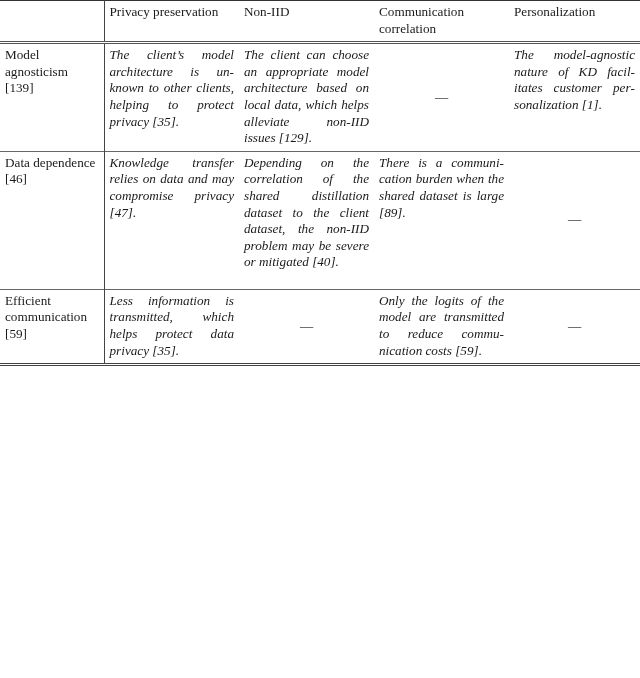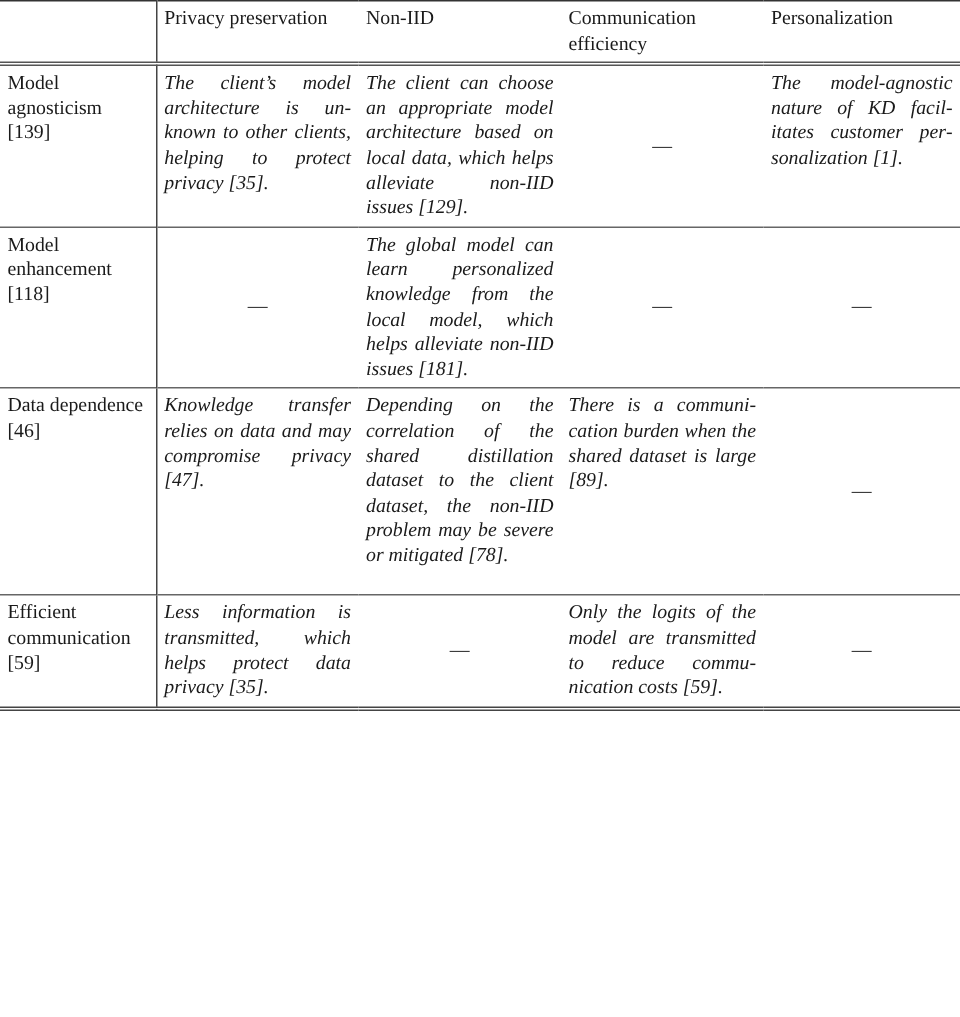--- a/index.html
+++ b/index.html
@@ -30,43 +30,36 @@
       <col class="c1">
       <col class="c2">
       <col class="c3">
       <col class="c4">
   </colgroup>
   <thead>
     <tr>
       <th class="vr"></th>
       <th>Privacy preservation</th>
       <th>Non-IID</th>
-      <th>Communication efficiency</th>
+      <th>Communication correlation</th>
       <th>Personalization</th>
     </tr>
   </thead>
   <tbody>
     <tr style="height:81px">
       <td class="vr row-head">Model agnosticism [139]</td>
       <td class="just">The client’s model architecture is un­known to other clients, helping to protect privacy [35].</td>
       <td class="just">The client can choose an appropriate model architecture based on local data, which helps alleviate non-IID issues [129].</td>
       <td class="dash">—</td>
       <td class="just">The model-agnostic nature of KD facil­itates customer per­sonalization [1].</td>
     </tr>
-    <tr style="height:104px">
-      <td class="vr row-head">Model enhancement [118]</td>
-      <td class="dash">—</td>
-      <td class="just">The global model can learn personalized knowledge from the local model, which helps alleviate non-IID issues [181].</td>
-      <td class="dash">—</td>
-      <td class="dash">—</td>
-    </tr>
     <tr style="height:138px">
       <td class="vr row-head">Data dependence [46]</td>
       <td class="just">Knowledge transfer relies on data and may compromise pri­vacy [47].</td>
-      <td class="just">Depending on the correlation of the shared distillation dataset to the client dataset, the non-IID problem may be severe or mitigated [78].</td>
+      <td class="just">Depending on the correlation of the shared distillation dataset to the client dataset, the non-IID problem may be severe or mitigated [40].</td>
       <td class="just">There is a communi­cation burden when the shared dataset is large [89].</td>
       <td class="dash">—</td>
     </tr>
     <tr class="last" style="height:72px">
       <td class="vr row-head">Efficient communication [59]</td>
       <td class="just">Less information is transmitted, which helps protect data privacy [35].</td>
       <td class="dash">—</td>
       <td class="just">Only the logits of the model are transmit­ted to reduce commu­nication costs [59].</td>
       <td class="dash">—</td>
     </tr>

